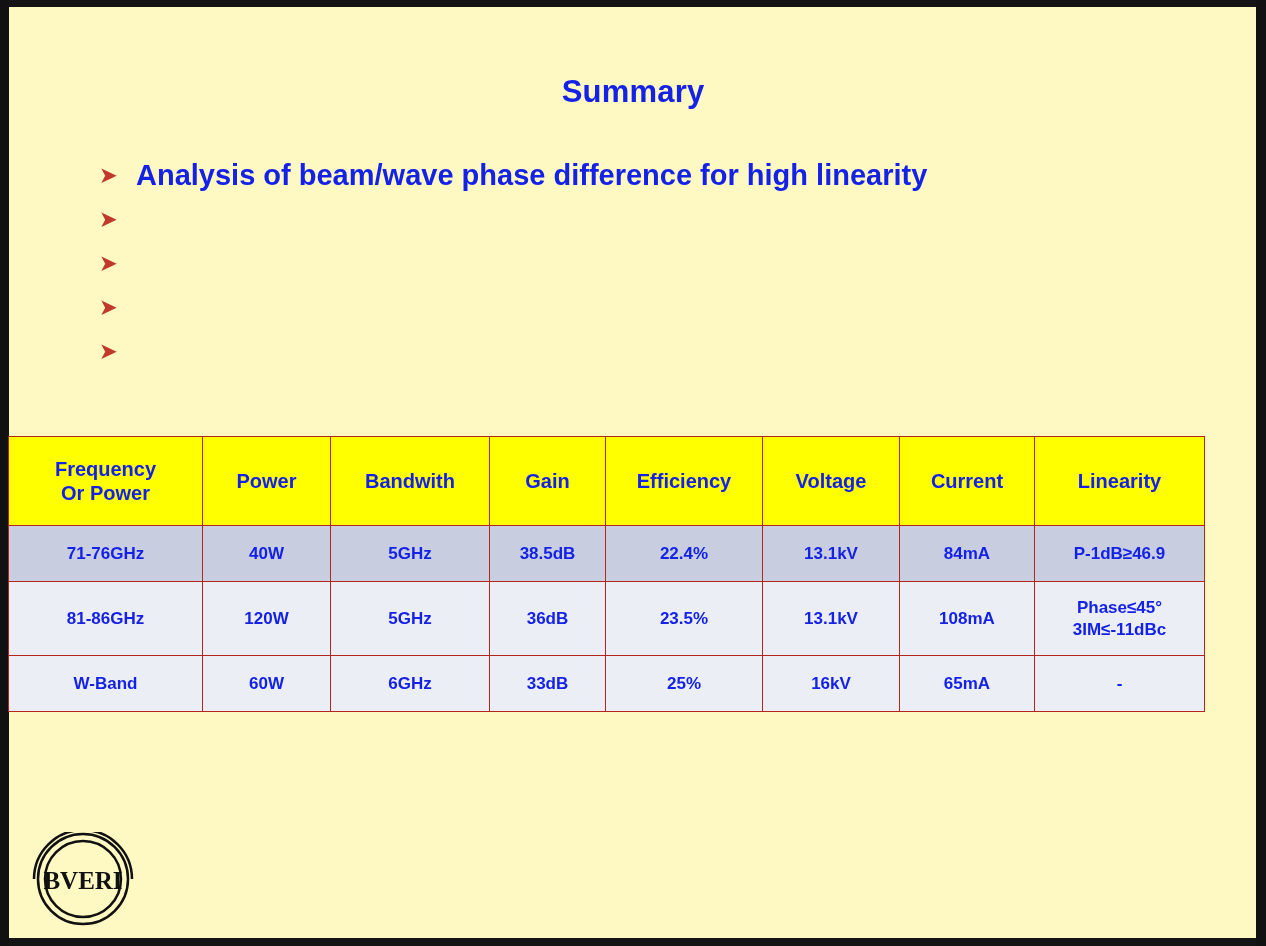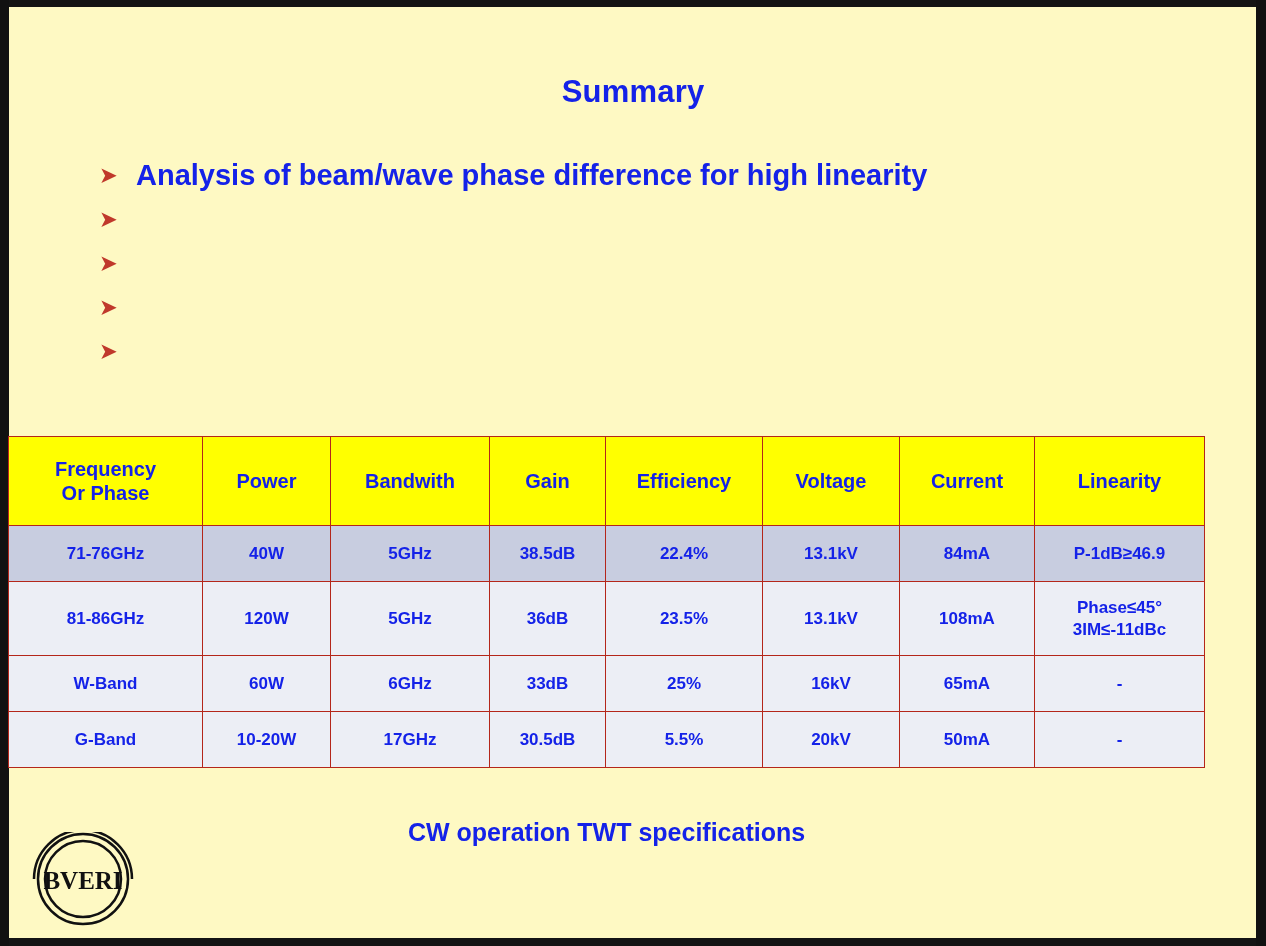--- a/index.html
+++ b/index.html
@@ -176,21 +176,21 @@
       <col style="width:116px">
       <col style="width:157px">
       <col style="width:137px">
       <col style="width:135px">
       <col style="width:170px">
     </colgroup>
     <thead>
       <tr>
         <th>
           <div>Frequency</div>
-          <div>Or Phase</div>
+          <div>Or Power</div>
         </th>
         <th>Power</th>
         <th>Bandwith</th>
         <th>Gain</th>
         <th>Efficiency</th>
         <th>Voltage</th>
         <th>Current</th>
         <th>Linearity</th>
       </tr>
     </thead>
@@ -221,34 +221,23 @@
       <tr class="band-b">
         <td>W-Band</td>
         <td>60W</td>
         <td>6GHz</td>
         <td>33dB</td>
         <td>25%</td>
         <td>16kV</td>
         <td>65mA</td>
         <td>-</td>
       </tr>
-      <tr class="band-b">
-        <td>G-Band</td>
-        <td>10-20W</td>
-        <td>17GHz</td>
-        <td>30.5dB</td>
-        <td>5.5%</td>
-        <td>20kV</td>
-        <td>50mA</td>
-        <td>-</td>
-      </tr>
     </tbody>
   </table>
 
-  <div class="caption">CW operation TWT specifications</div>
 
   <div class="logo">
     <svg width="124" height="94" viewBox="0 0 124 94" xmlns="http://www.w3.org/2000/svg">
       <circle cx="61" cy="47" r="45" fill="none" stroke="#111" stroke-width="2.5"></circle>
       <circle cx="61" cy="47" r="38" fill="none" stroke="#111" stroke-width="2.5"></circle>
       <path d="M 12 47 A 49 49 0 0 1 110 47" fill="none" stroke="#111" stroke-width="2.5"></path>
       <text x="61" y="57" text-anchor="middle" font-family="'Liberation Serif', serif" font-size="25" font-weight="bold" fill="#111">BVERI</text>
     </svg>
   </div>
 

